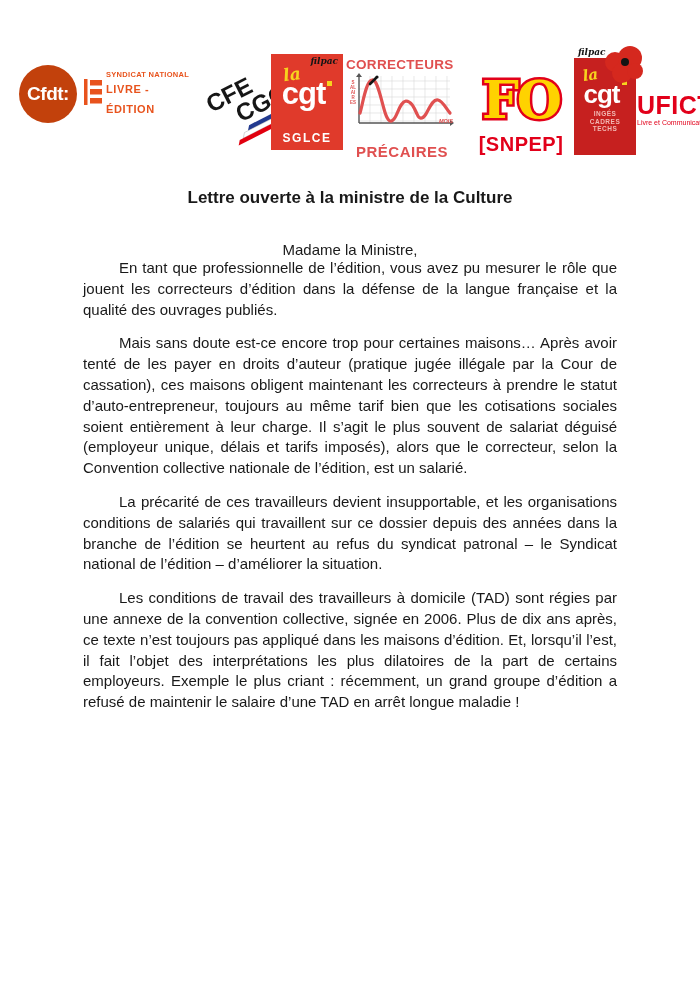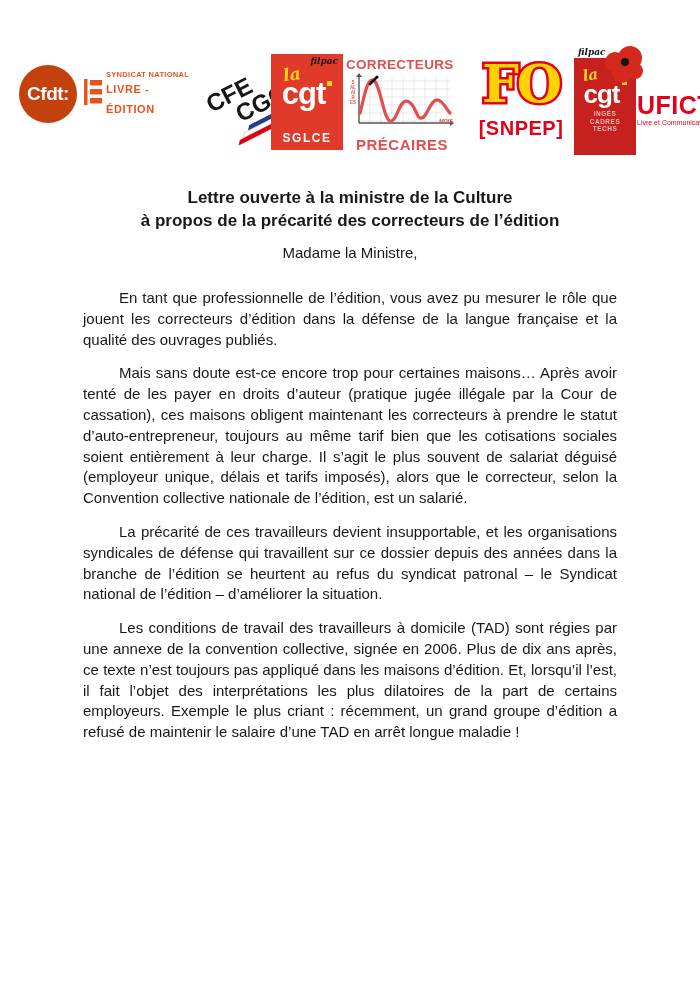--- a/index.html
+++ b/index.html
@@ -38,24 +38,24 @@
   .sglce-name { color:#fff; font-weight:800; font-size:12px; letter-spacing:1.5px; margin-top:23px; }
 
   
   .logo-corr { left:346px; top:12px; width:112px; height:92px; }
   .corr-top { color:#e05050; font-weight:800; font-size:13.5px; text-align:left; letter-spacing:0.3px; }
   .corr-chart-wrap { position:relative; width:104px; height:56px; margin:1px auto 0; }
   .corr-yaxis { position:absolute; left:0; top:7px; width:6px; font-size:4.5px; line-height:5px;
     color:#e05050; font-weight:bold; word-break:break-all; text-align:center; }
   .corr-xaxis { position:absolute; right:1px; bottom:5px; font-size:5.5px; font-style:italic;
     color:#e05050; font-weight:bold; }
-  .corr-bottom { color:#e05050; font-weight:800; font-size:15px; text-align:center; letter-spacing:0.5px; margin-top:7px; }
-
-  
-  .logo-fo { left:462px; top:8px; width:118px; height:88px; text-align:center; }
+  .corr-bottom { color:#e05050; font-weight:800; font-size:15px; text-align:center; letter-spacing:0.5px; margin-top:14px; }
+
+  
+  .logo-fo { left:462px; top:24px; width:118px; height:88px; text-align:center; }
   .fo-snpep { color:#e2001a; font-weight:800; font-size:20px; letter-spacing:0.5px; margin-top:2px; }
 
   
   .logo-ufict { left:574px; top:2px; width:120px; height:110px; }
   .ufict-filpac { position:absolute; left:4px; top:0; font-family:"DejaVu Serif", serif;
     font-style:italic; font-weight:bold; font-size:9px; color:#141414; z-index:3; }
   .ufict-block { position:absolute; left:0; top:11px; width:62px; height:97px;
     background:#c6201f; text-align:center; z-index:1; }
   .ufict-la { font-family:"DejaVu Serif", serif; font-style:italic; font-weight:bold;
     color:#f7d31e; font-size:15px; line-height:14px; text-align:left; padding:8px 0 0 8px;
@@ -64,22 +64,22 @@
   .ufict-categories { width:46px; margin:4px auto 0; font-size:6.5px; line-height:7.5px;
     color:#f2b9b4; font-weight:bold; letter-spacing:0.5px; }
   .ufict-poppy { position:absolute; left:26px; top:-2px; z-index:4; }
   .ufict-right { position:absolute; left:63px; top:46px; z-index:2; white-space:nowrap; }
   .ufict-name { color:#e2001a; font-weight:800; font-size:25px; letter-spacing:0.5px; line-height:25px; }
   .ufict-subtitle { color:#e2001a; font-size:7px; margin-top:1px; }
 
   
   .letter { position:absolute; left:83px; top:186px; width:534px; }
   .title-line { font-weight:bold; font-size:17px; line-height:23px; text-align:center; color:#191919; }
-  .salutation { text-align:center; margin-top:12px; font-size:15px; }
-  .letter-body { margin-top:27px; }
+  .salutation { text-align:center; margin-top:32px; font-size:15px; }
+  .letter-body { }
   .para { font-size:15px; line-height:20.8px; text-align:justify; text-indent:36px;
     margin:0 0 13px 0; color:#191919; }
 </style>
 </head>
 <body>
 
 <div class="page">
 
   <div class="logos">
 
@@ -194,25 +194,24 @@
       <div class="ufict-right">
         <div class="ufict-name">UFICT</div>
         <div class="ufict-subtitle">Livre et Communication</div>
       </div>
     </div>
 
   </div>
 
   <div class="letter">
     <div class="title-line">Lettre ouverte à la ministre de la Culture</div>
-    <div class="title-line">à propos de la précarité des correcteurs de l’édition</div>
 
     <div class="salutation">Madame la Ministre,</div>
 
     <div class="letter-body">
       <p class="para">En tant que professionnelle de l’édition, vous avez pu mesurer le rôle que jouent les correcteurs d’édition dans la défense de la langue française et la qualité des ouvrages publiés.</p>
       <p class="para">Mais sans doute est-ce encore trop pour certaines maisons… Après avoir tenté de les payer en droits d’auteur (pratique jugée illégale par la Cour de cassation), ces maisons obligent maintenant les correcteurs à prendre le statut d’auto-entrepreneur, toujours au même tarif bien que les cotisations sociales soient entièrement à leur charge. Il s’agit le plus souvent de salariat déguisé (employeur unique, délais et tarifs imposés), alors que le correcteur, selon la Convention collective nationale de l’édition, est un salarié.</p>
-      <p class="para">La précarité de ces travailleurs devient insupportable, et les organisations syndicales de défense qui travaillent sur ce dossier depuis des années dans la branche de l’édition se heurtent au refus du syndicat patronal – le Syndicat national de l’édition – d’améliorer la situation.</p>
+      <p class="para">La précarité de ces travailleurs devient insupportable, et les organisations conditions de salariés qui travaillent sur ce dossier depuis des années dans la branche de l’édition se heurtent au refus du syndicat patronal – le Syndicat national de l’édition – d’améliorer la situation.</p>
       <p class="para">Les conditions de travail des travailleurs à domicile (TAD) sont régies par une annexe de la convention collective, signée en 2006. Plus de dix ans après, ce texte n’est toujours pas appliqué dans les maisons d’édition. Et, lorsqu’il l’est, il fait l’objet des interprétations les plus dilatoires de la part de certains employeurs. Exemple le plus criant : récemment, un grand groupe d’édition a refusé de maintenir le salaire d’une TAD en arrêt longue maladie !</p>
     </div>
   </div>
 
 </div>
 
 </body></html>

